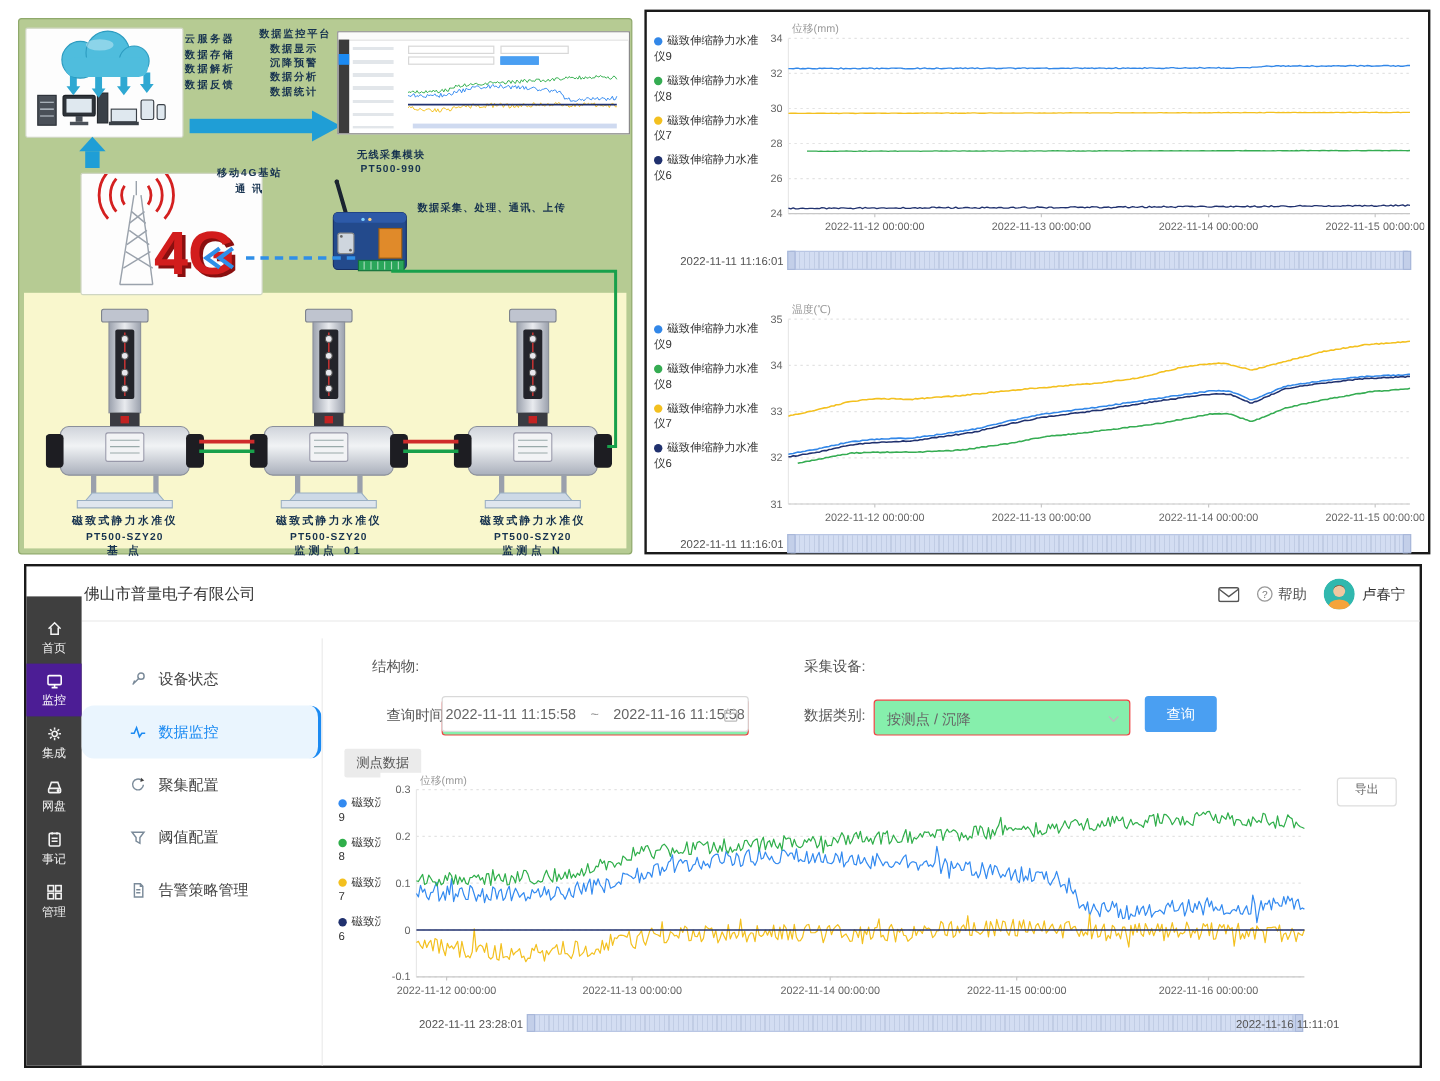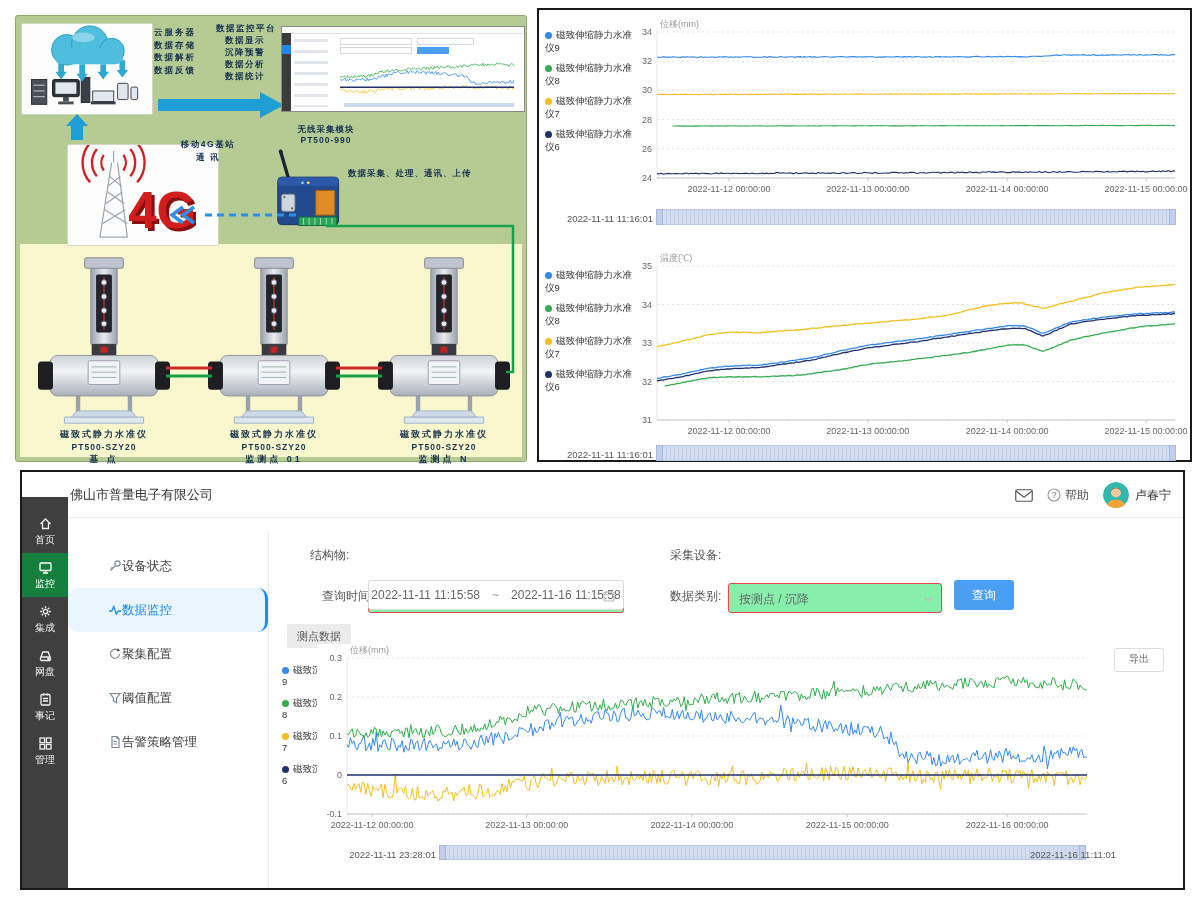--- a/index.html
+++ b/index.html
@@ -42,24 +42,24 @@
   
   .dashboard{position:absolute;left:20px;top:470px;width:1165px;height:420px;background:#fff;border:2px solid #1a1a1a;box-sizing:border-box;padding-left:11px;}
   .dash-header-line{position:absolute;left:46px;top:45px;right:0;height:1px;background:#ececec;}
   .dash-title{position:absolute;left:48px;top:14px;font-size:13px;color:#333;}
   .hdr-right{position:absolute;top:10px;right:12px;display:flex;align-items:center;gap:14px;}
   .hdr-help{display:flex;align-items:center;gap:4px;font-size:12px;color:#555;cursor:pointer;}
   .hdr-user{display:flex;align-items:center;gap:6px;font-size:12px;color:#333;}
   .side{position:absolute;left:0;top:25px;bottom:0;width:46px;background:#3f3f3f;}
   .side-item{width:46px;padding:7px 0 6px 0;text-align:center;color:#efefef;font-size:10px;cursor:pointer;}
   .side-item svg{display:block;margin:0 auto 2px auto;}
-  .side-item.active{background:#15803d;color:#fff;}
+  .side-item.active{background:#4c1d95;color:#fff;}
   .menu{position:absolute;left:46px;top:72px;width:200px;}
   .menu-divider{position:absolute;left:246px;top:60px;bottom:0;width:1px;background:#ebebeb;}
-  .menu-item{height:44px;display:flex;align-items:center;padding-left:40px;font-size:12.5px;color:#444;cursor:pointer;}
+  .menu-item{height:44px;display:flex;align-items:center;padding-left:40px;gap:10px;font-size:12.5px;color:#444;cursor:pointer;}
   .menu-item svg{stroke:#7a8a99;}
   .menu-item.active{background:#eaf5fe;color:#1b8af2;border-right:3px solid #1b8af2;border-radius:10px;}
   .menu-item.active svg{stroke:#1b8af2;}
   .flabel{position:absolute;font-size:12px;color:#555;}
   .select{position:absolute;height:30px;border:1px solid #ef4444;border-radius:3px;background:#86efac;box-sizing:border-box;cursor:pointer;margin-top:44px;}
   .select .val{position:absolute;left:10px;top:7px;font-size:12px;color:#666;white-space:nowrap;}
   .select .chev{position:absolute;right:8px;top:12px;}
   .btn-plain{position:absolute;height:30px;border:1px solid #d9d9d9;border-radius:3px;background:#fff;box-sizing:border-box;text-align:center;font-size:12px;color:#555;line-height:28px;cursor:pointer;}
   .btn-primary{position:absolute;height:30px;border-radius:3px;background:#4a9ff2;text-align:center;font-size:12px;color:#fff;line-height:30px;cursor:pointer;}
   .datebox{position:absolute;height:30px;border:1px solid #d9d9d9;border-radius:3px;background:#fff;box-sizing:border-box;display:flex;align-items:center;justify-content:center;gap:12px;font-size:12px;color:#666;cursor:pointer;}

